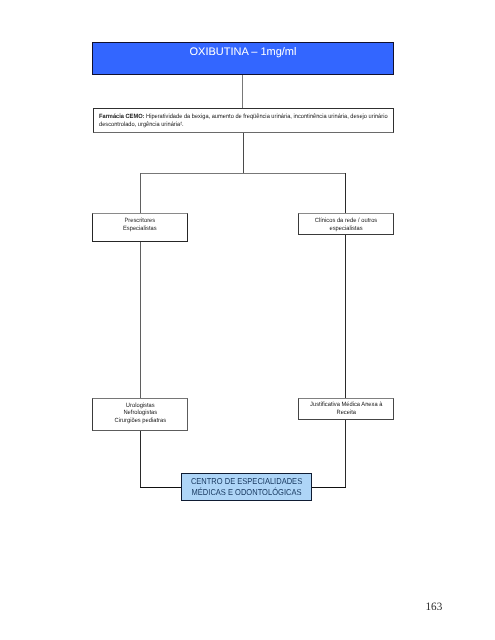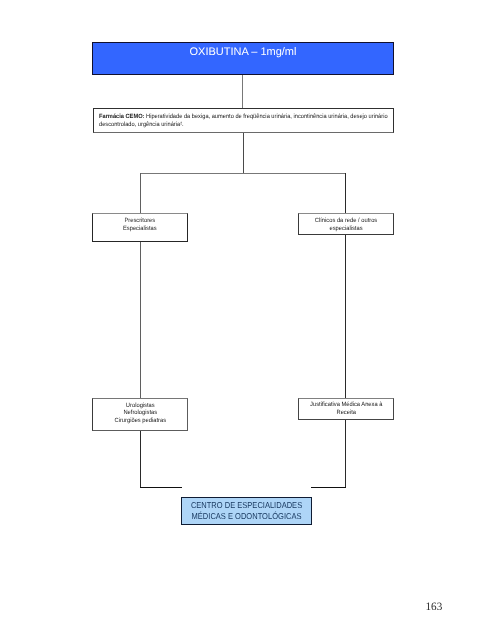--- a/index.html
+++ b/index.html
@@ -16,21 +16,21 @@
         border:1px solid #2f2f2f;border-top-color:#303030;border-bottom-color:#6a6a6a;
         justify-content:flex-start;text-align:left;font-size:6.1px;padding:4.2px 4px 0 5px;
         line-height:7.7px;white-space:normal;color:#1a1a1a;}
   .mbox{background:#ffffff;border:1px solid #262626;border-top-color:#8a8a8a;
         font-size:6.1px;line-height:7.7px;color:#1a1a1a;padding-top:3.2px;}
   #pres{left:92px;top:213px;width:96px;height:29px;}
   #clin{left:298px;top:213px;width:96px;height:22px;padding-top:3px;border-color:#3a3a3a;border-top-color:#8a8a8a;}
   #uro{left:92px;top:398px;width:96px;height:33px;padding-top:2.6px;border-color:#5c5c5c;border-left-color:#3a3a3a;border-top-color:#767676;}
   #just{left:298px;top:398px;width:96px;height:21.5px;padding-top:2.3px;border-color:#454545;border-top-color:#808080;}
   #cemo{left:181px;top:473px;width:131px;height:28px;background:#aed5f7;border:1px solid #0f1c33;
-        color:#17375e;font-size:8.6px;line-height:10.7px;padding-top:2.2px;margin-top:24px;}
+        color:#17375e;font-size:8.6px;line-height:10.7px;padding-top:2.2px;}
 
   .sxf{transform:scaleX(0.932);transform-origin:left top;}
   .nw{white-space:nowrap;}
   .sx94{display:inline-block;transform:scaleX(0.945);transform-origin:center;}
   .sx88{display:inline-block;transform:scaleX(0.876);transform-origin:center;}
   #pgn{position:absolute;filter:blur(0px);left:425.5px;top:600.5px;
        font-family:"Liberation Serif",serif;font-size:11.2px;color:#2b2b2b;}
 </style>
 </head>
 <body>

